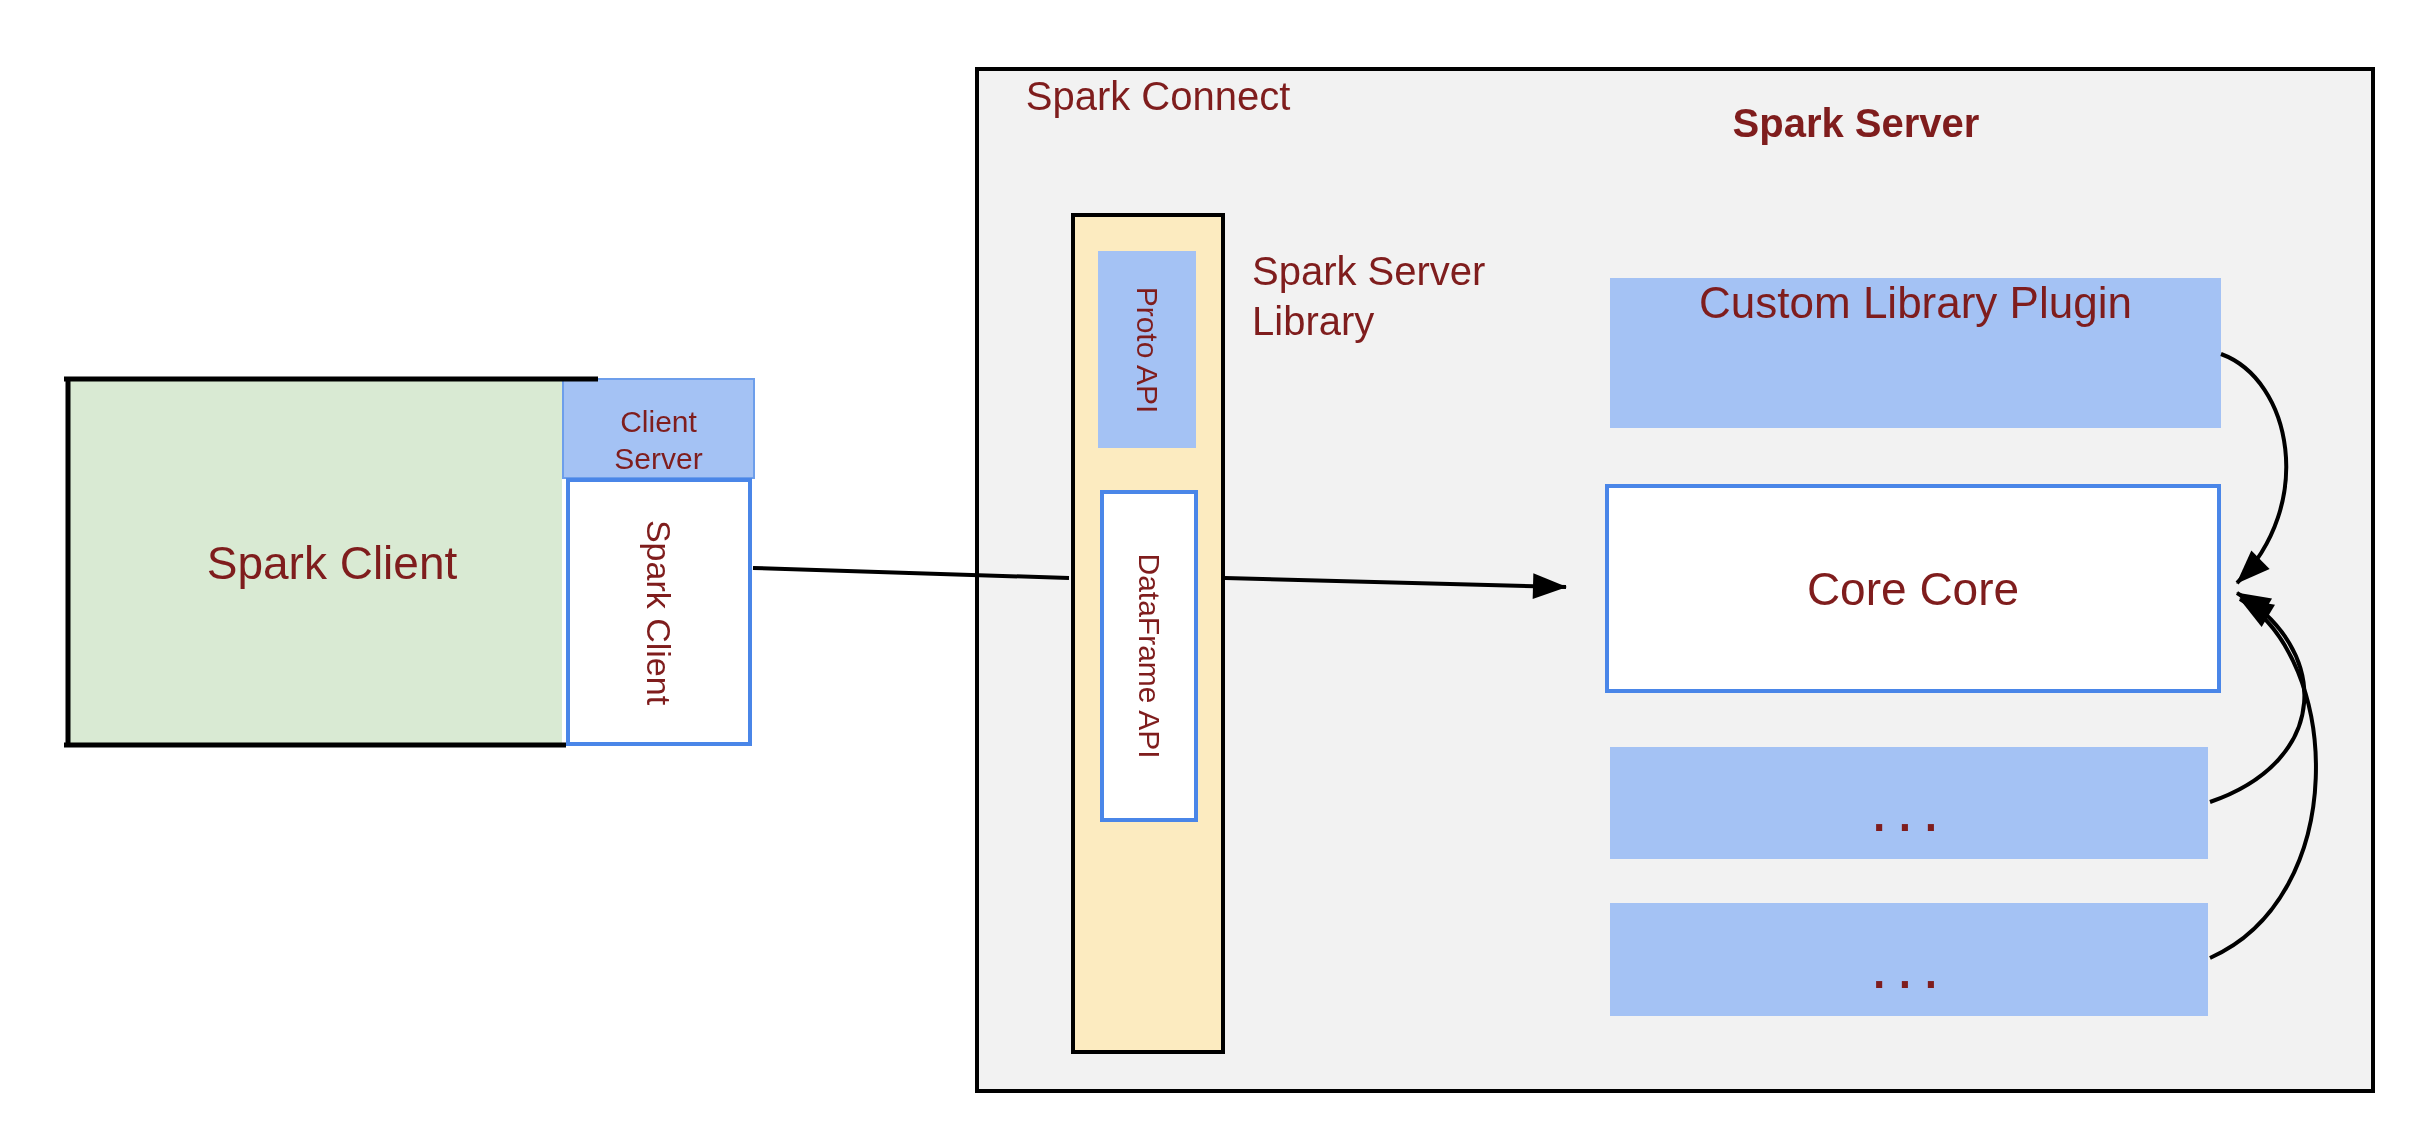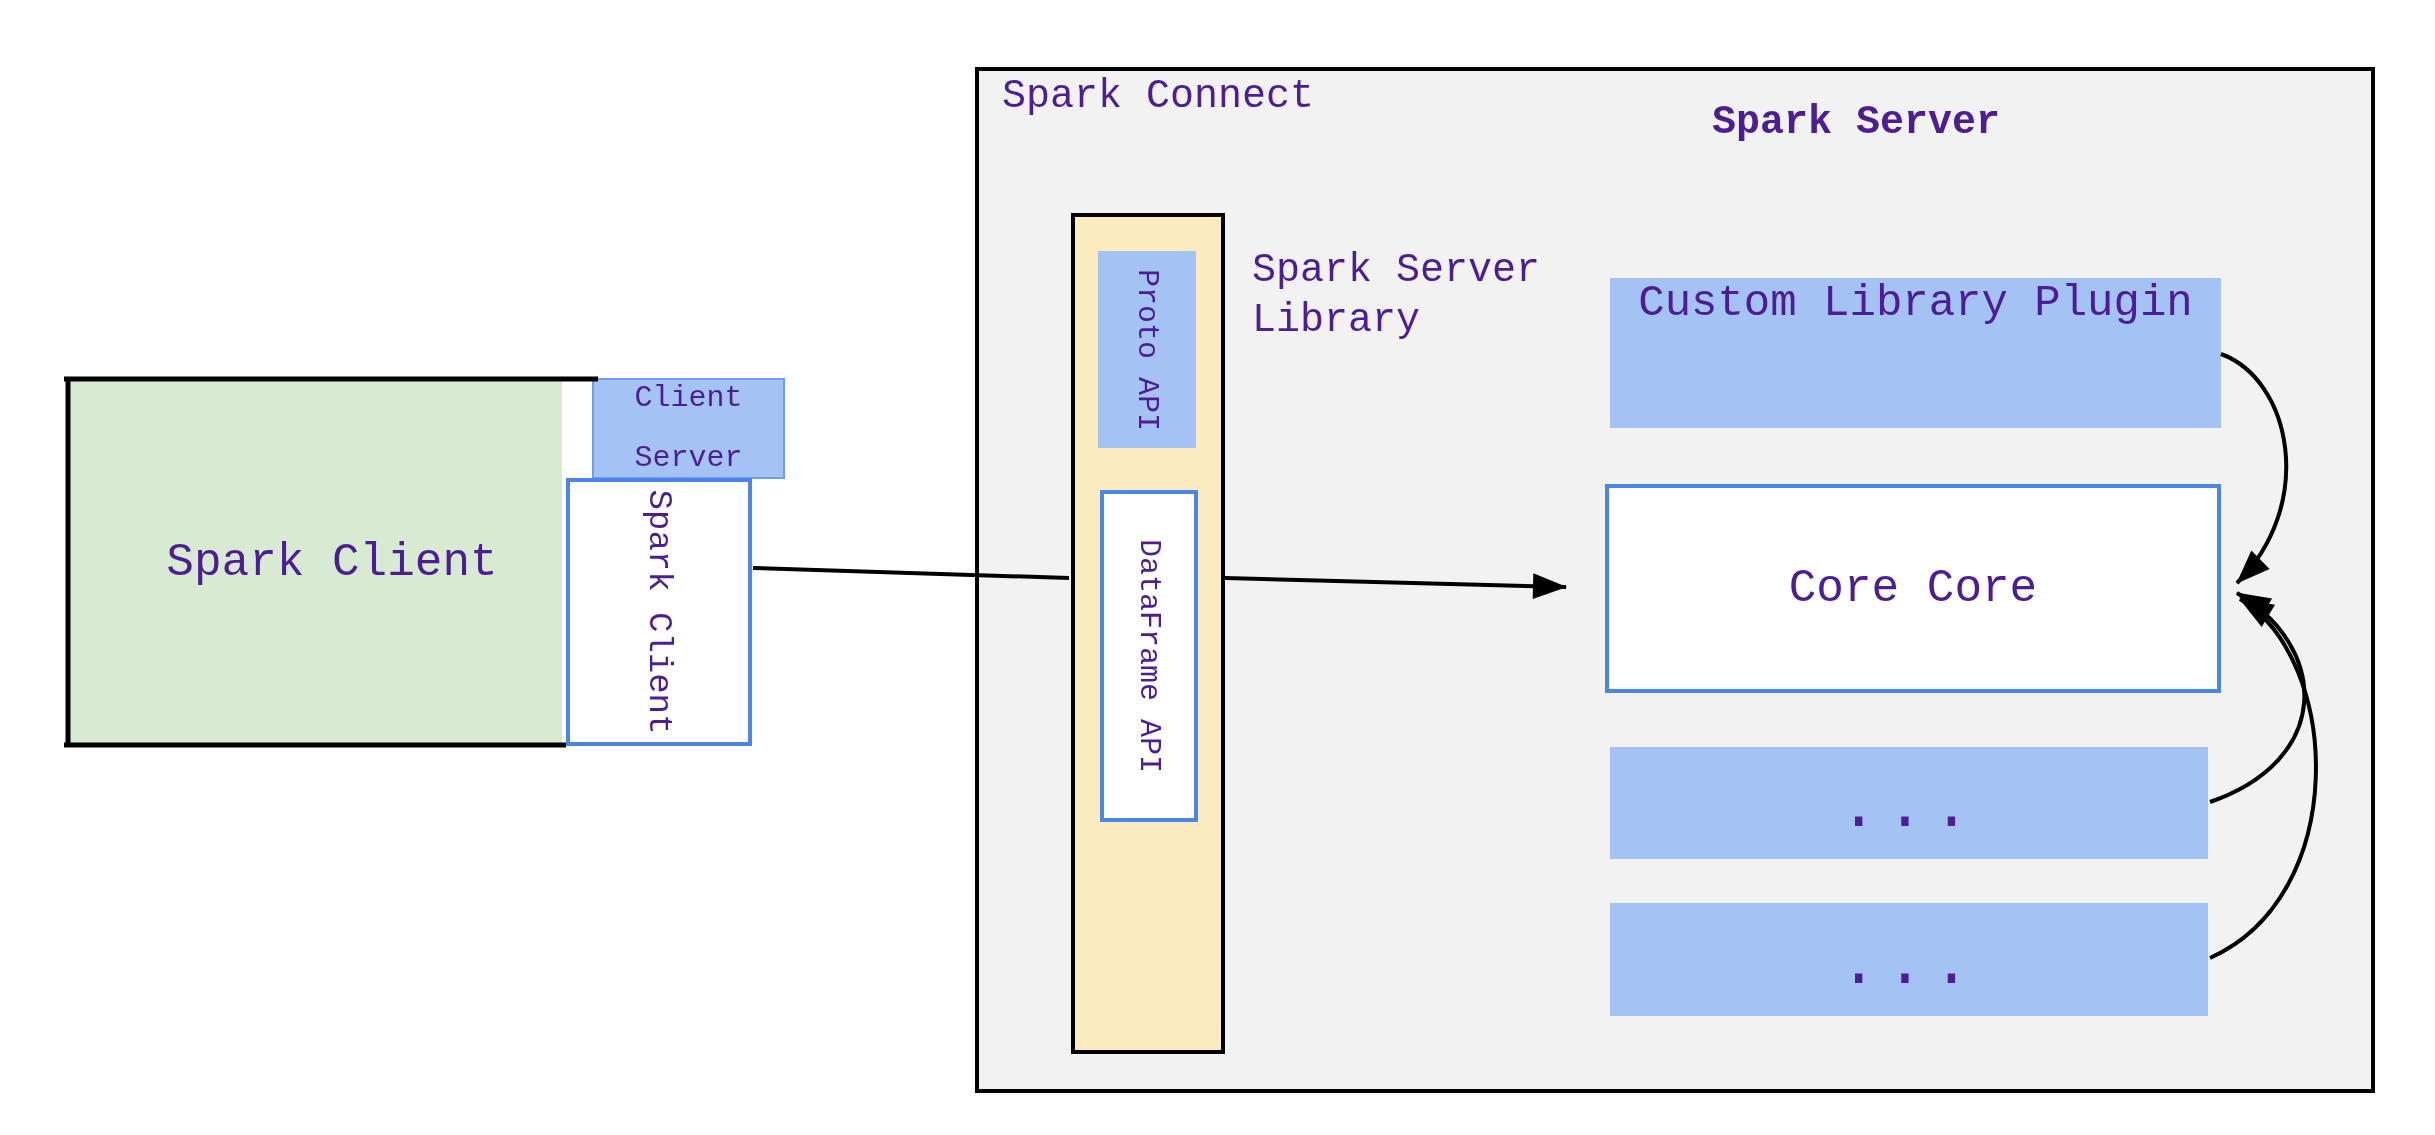--- a/index.html
+++ b/index.html
@@ -1,39 +1,39 @@
 <!DOCTYPE html>
 <html><head>
 <meta charset="utf-8">
 <style>
   html,body{margin:0;padding:0;background:#ffffff;}
   #canvas{
     position:relative;
     width:2435px;height:1135px;
     background:#ffffff;
-    font-family:Liberation Mono, monospace;
-    color:#4c1d95;
+    font-family:Liberation Sans, sans-serif;
+    color:#7f1d1d;
     overflow:hidden;
   }
   .abs{position:absolute;box-sizing:border-box;}
   
   .green-fill{
     left:68px;top:379px;width:494px;height:366px;
     background:#d9ead3;
   }
   .client-app-label{
     left:66px;top:378px;width:532px;height:370px;
     display:flex;flex-direction:column;align-items:center;justify-content:center;
     font-size:46px;line-height:70px;text-align:center;
   }
   .client-package{
     left:562px;top:378px;width:193px;height:101px;
     background:#a4c2f4;border:2px solid #6d9eeb;
-    display:flex;flex-direction:column;align-items:center;justify-content:space-between;
-    font-size:30px;line-height:37px;text-align:center;margin-left:30px;
+    display:flex;flex-direction:column;align-items:center;justify-content:flex-end;
+    font-size:30px;line-height:37px;text-align:center;
   }
   .spark-client-box{
     left:566px;top:478px;width:186px;height:268px;
     background:#ffffff;border:4px solid #4a86e8;
     display:flex;align-items:center;justify-content:center;
   }
   .vtext{
     transform:rotate(90deg);
     white-space:nowrap;
     font-size:30px;

